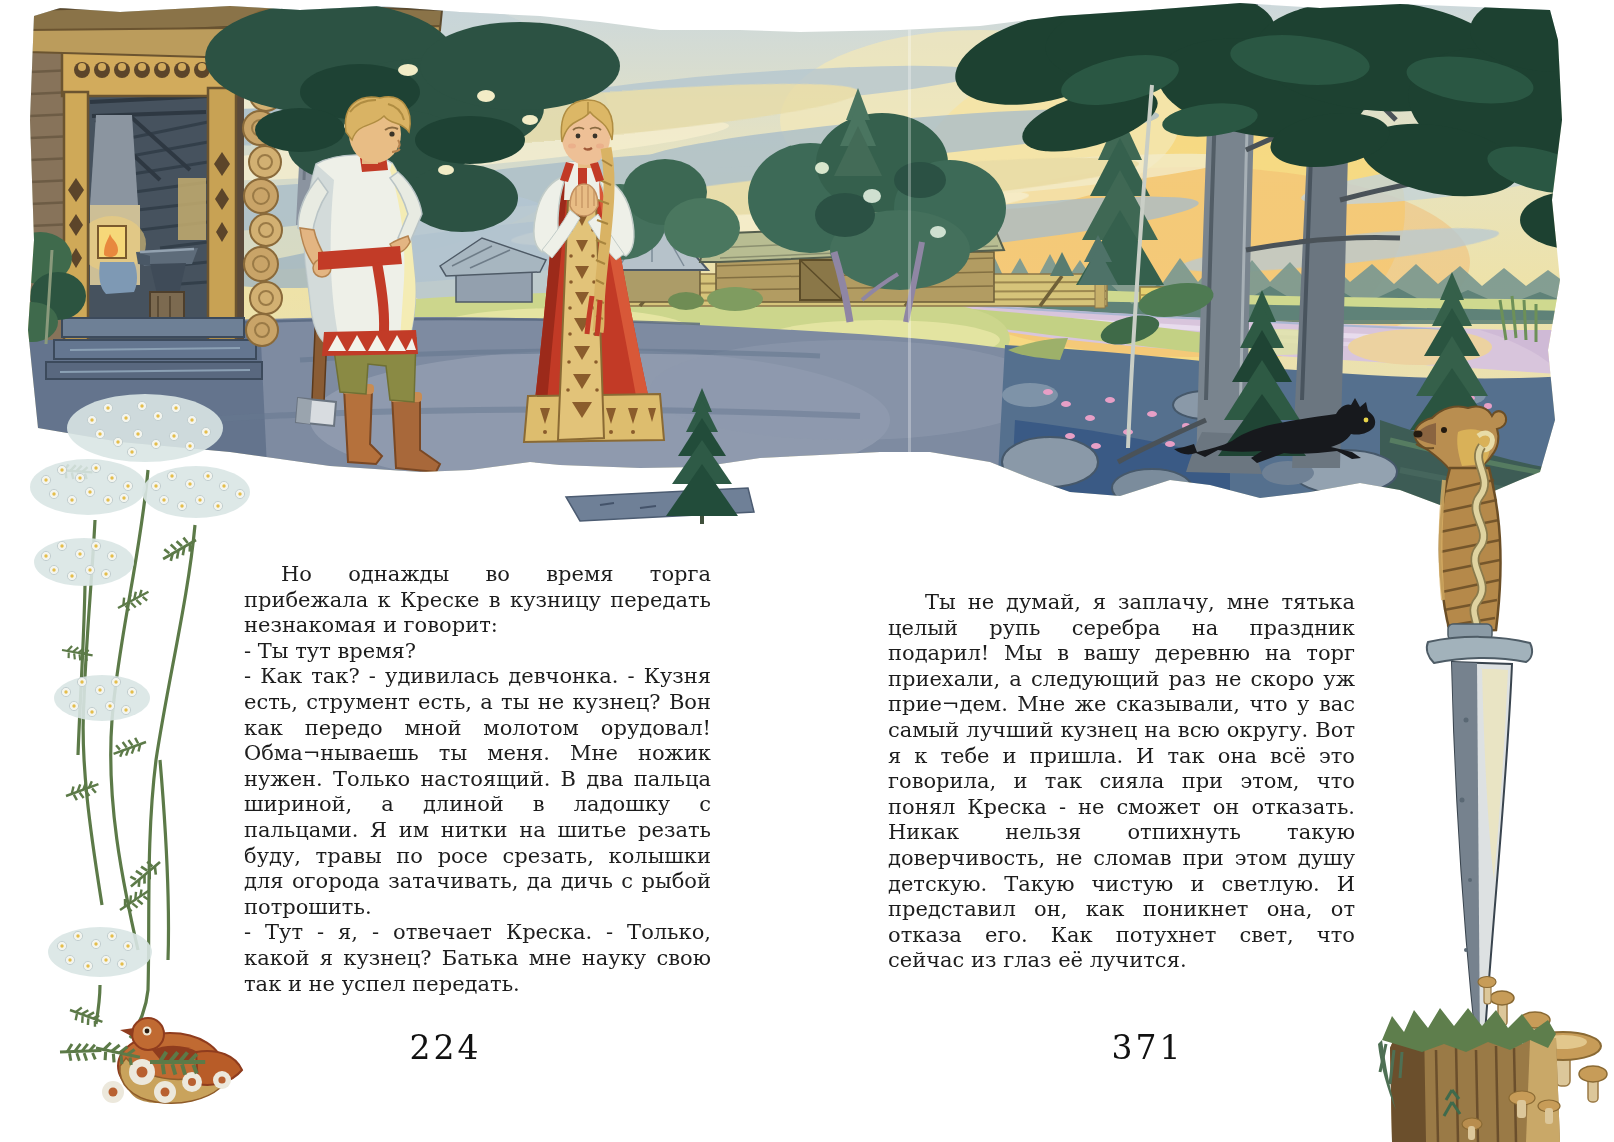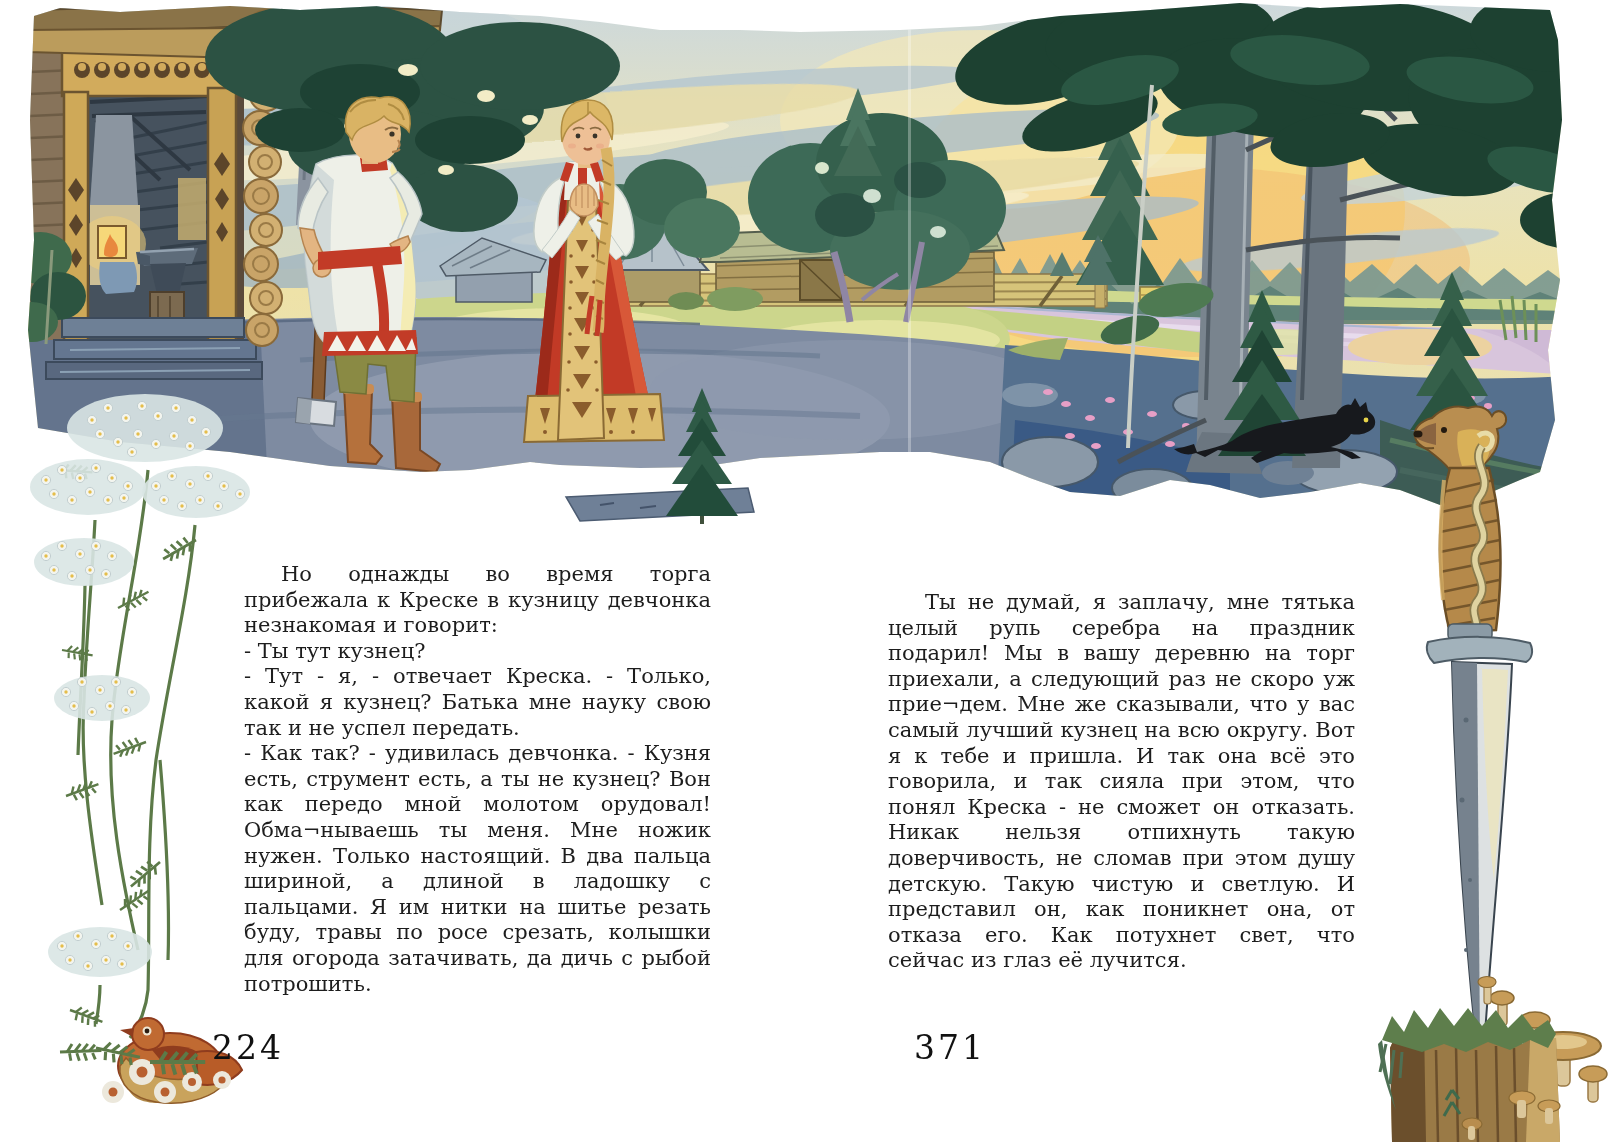--- a/index.html
+++ b/index.html
@@ -5,21 +5,21 @@
   html,body{margin:0;padding:0;background:#ffffff;}
   body{width:1614px;height:1142px;position:relative;overflow:hidden;
        font-family:"DejaVu Serif", serif;}
   #art{position:absolute;left:0;top:0;}
   .page-text{position:absolute;width:467px;font-size:21px;line-height:25.6px;
              text-align:justify;color:#1d1d1d;}
   #left-text{left:244px;top:562px;}
   #right-text{left:888px;top:590px;}
   .page-text p{margin:0;}
   .page-text p.indent{text-indent:37px;}
-  .pagenum{position:absolute;top:1028px;width:467px;text-align:left;
+  .pagenum{position:absolute;top:1028px;width:467px;text-align:center;
            font-size:33px;letter-spacing:3px;color:#111;}
   #num-left{left:212px;}
   #num-right{left:914px;}
 </style>
 </head>
 <body>
 
 <svg id="art" width="1614" height="1142" viewBox="0 0 1614 1142" xmlns="http://www.w3.org/2000/svg">
 <defs>
   <linearGradient id="sky" x1="0" y1="0" x2="0" y2="1">
@@ -760,24 +760,24 @@
     <rect x="1545" y="1108" width="8" height="16" rx="3" fill="#dcc79a"></rect>
     <ellipse cx="1472" cy="1124" rx="10" ry="6" fill="#b88d4e" stroke="#8a6a34" stroke-width="1.2"></ellipse>
     <rect x="1468" y="1126" width="7" height="14" rx="3" fill="#dcc79a"></rect>
   </g>
 
   <path d="M1452,1102 l-8,14 m8,-14 l8,12 m-8,-24 l-6,10 m6,-10 l7,9" stroke="#3f6a4c" stroke-width="3" fill="none"></path>
 </g>
 </svg>
 
 <div id="left-text" class="page-text">
-  <p class="indent">Но однажды во время торга прибежала к Креске в кузницу девчонка незнакомая и говорит:</p>
-  <p>- Ты тут кузнец?</p>
+  <p class="indent">Но однажды во время торга прибежала к Креске в кузницу передать незнакомая и говорит:</p>
+  <p>- Ты тут время?</p>
+  <p>- Как так? - удивилась девчонка. - Кузня есть, струмент есть, а ты не кузнец? Вон как передо мной молотом орудовал! Обма¬нываешь ты меня. Мне ножик нужен. Только настоящий. В два пальца шириной, а длиной в ладошку с пальцами. Я им нитки на шитье резать буду, травы по росе срезать, колышки для огорода затачивать, да дичь с рыбой потрошить.</p>
   <p>- Тут - я, - отвечает Креска. - Только, какой я кузнец? Батька мне науку свою так и не успел передать.</p>
-  <p>- Как так? - удивилась девчонка. - Кузня есть, струмент есть, а ты не кузнец? Вон как передо мной молотом орудовал! Обма¬нываешь ты меня. Мне ножик нужен. Только настоящий. В два пальца шириной, а длиной в ладошку с пальцами. Я им нитки на шитье резать буду, травы по росе срезать, колышки для огорода затачивать, да дичь с рыбой потрошить.</p>
 </div>
 
 <div id="right-text" class="page-text">
   <p class="indent">Ты не думай, я заплачу, мне тятька целый рупь серебра на праздник подарил! Мы в вашу деревню на торг приехали, а следующий раз не скоро уж прие¬дем. Мне же сказывали, что у вас самый лучший кузнец на всю округу. Вот я к тебе и пришла. И так она всё это говорила, и так сияла при этом, что понял Креска - не сможет он отказать. Никак нельзя отпихнуть такую доверчивость, не сломав при этом душу детскую. Такую чистую и светлую. И представил он, как поникнет она, от отказа его. Как потухнет свет, что сейчас из глаз её лучится.</p>
 </div>
 
 <div id="num-left" class="pagenum">224</div>
 <div id="num-right" class="pagenum">371</div>
 
 </body></html>

